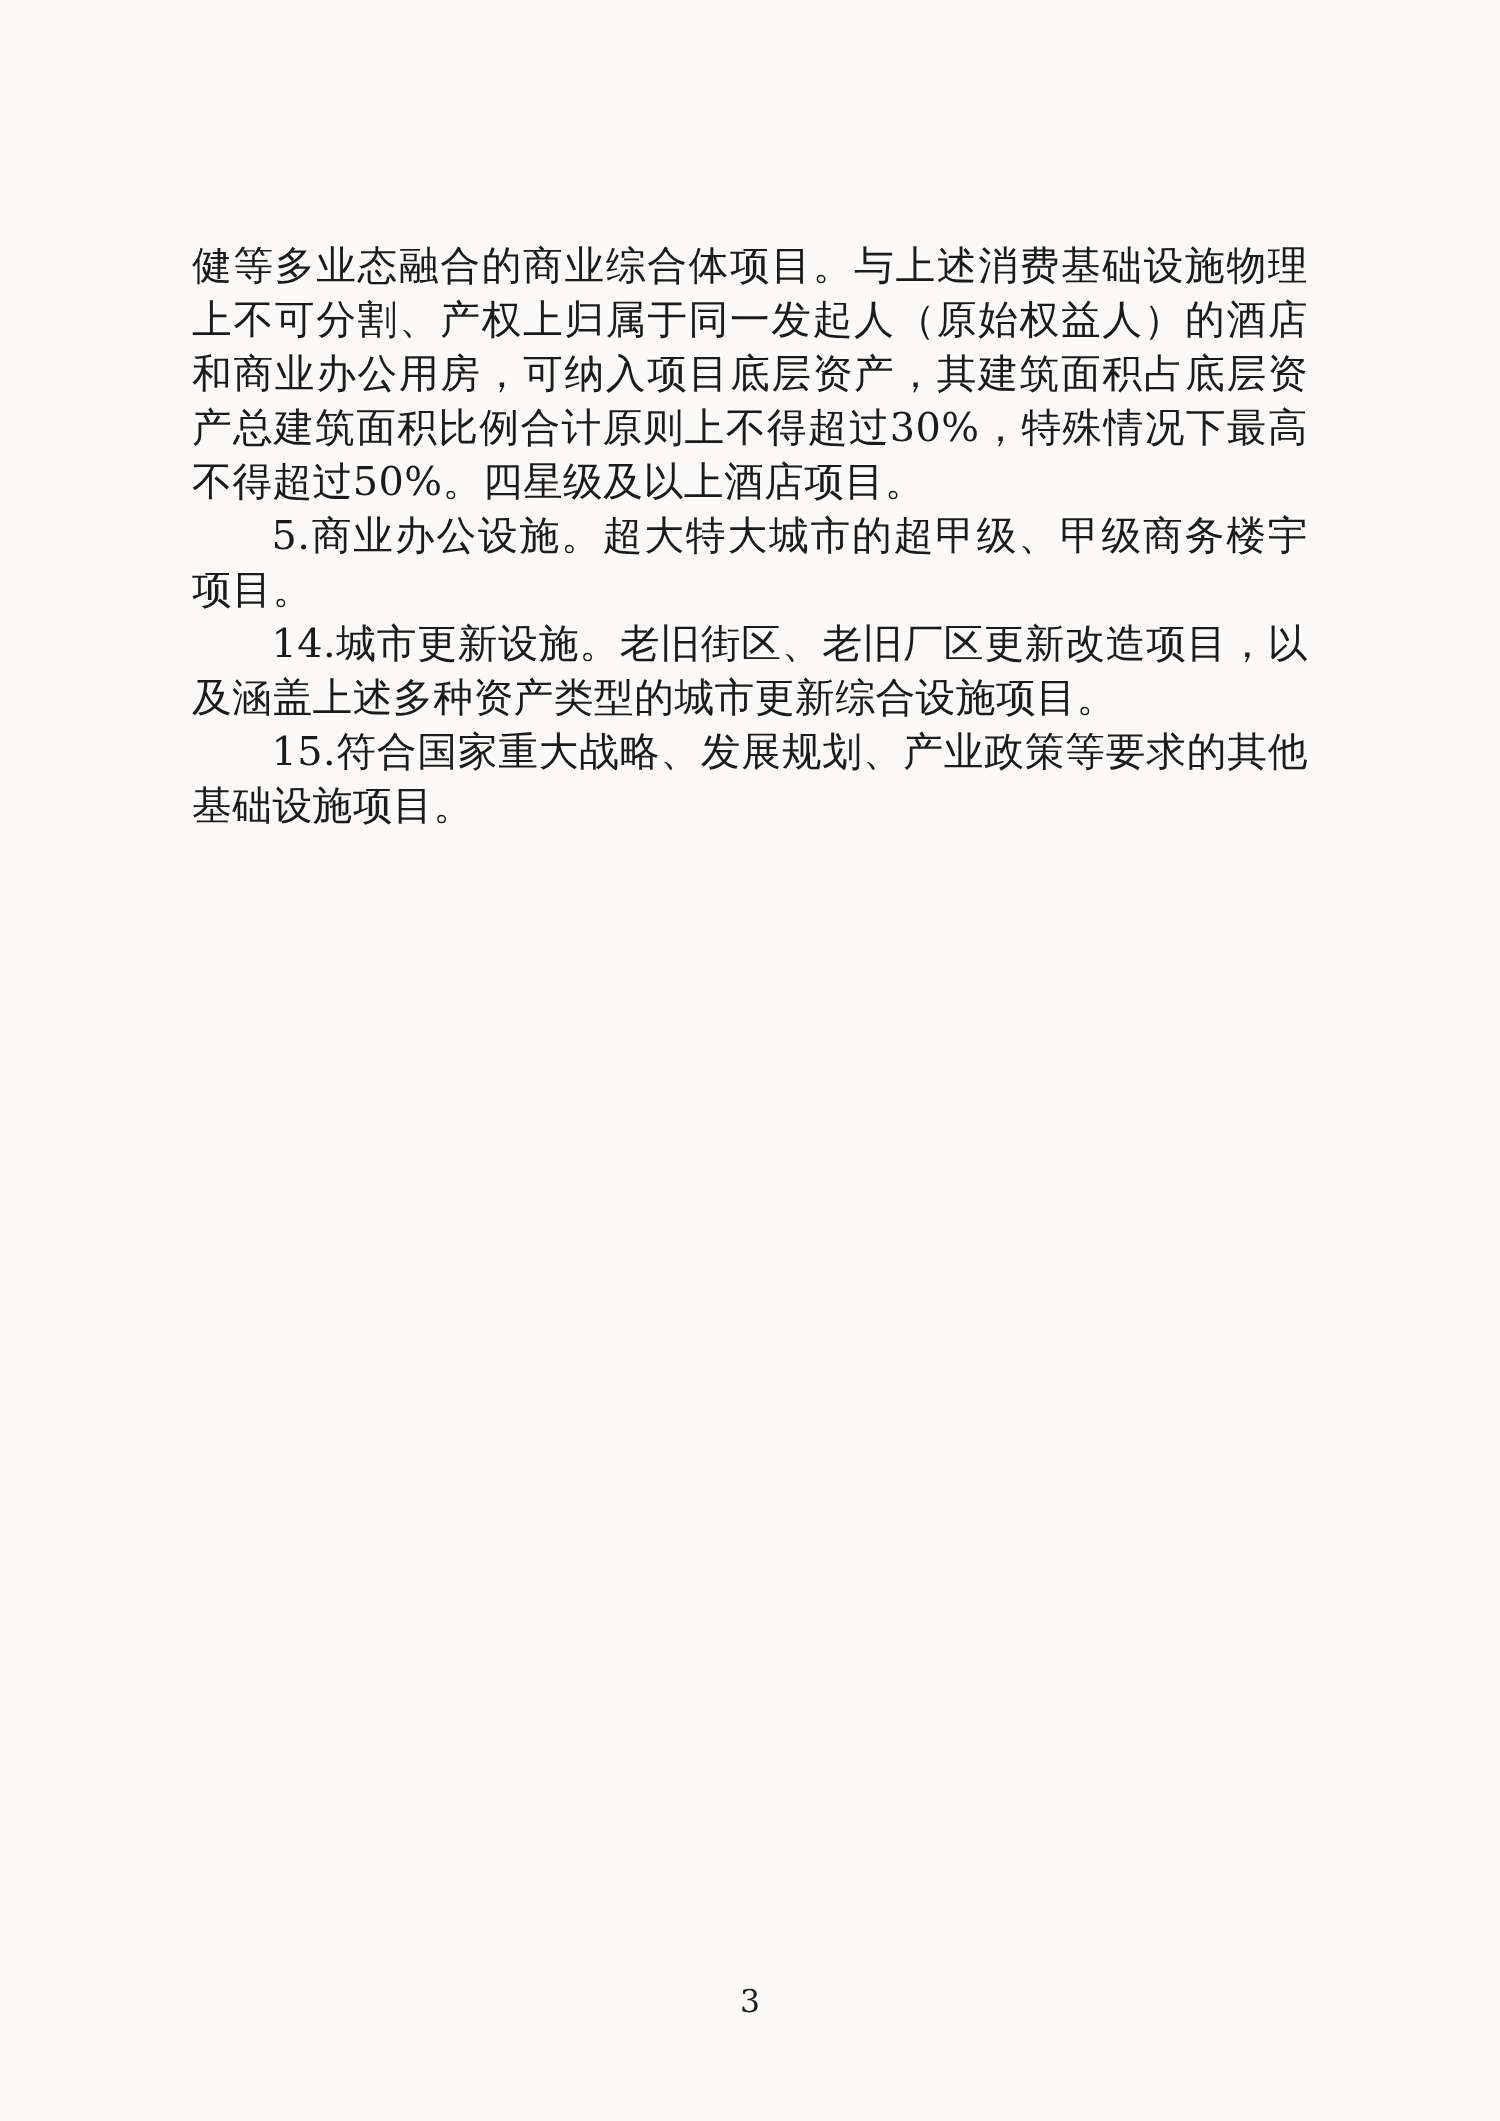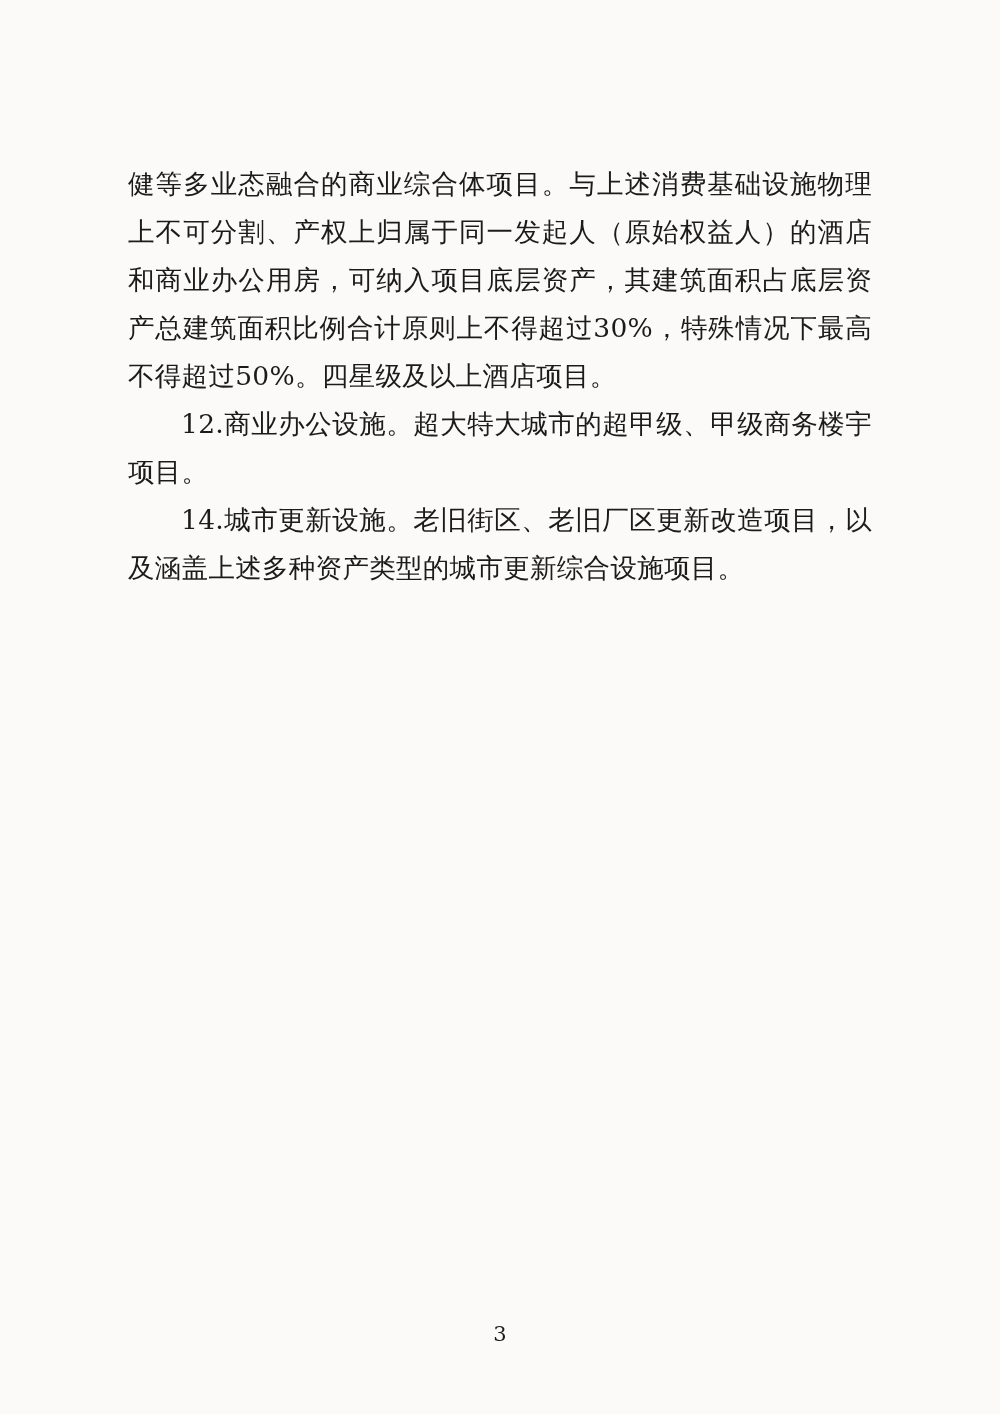--- a/index.html
+++ b/index.html
@@ -18,21 +18,21 @@
   }
   .content {
     position: absolute;
     left: 128px;
     top: 160px;
     width: 744px;
   }
   .para {
     font-family: "DejaVu Serif", "Liberation Serif", serif;
     font-size: 26.5px;
-    line-height: 48px;
+    line-height: 36px;
     color: #1b1b1b;
     text-align: justify;
     text-justify: inter-ideograph;
     margin: 0 0 0 0;
     letter-spacing: 0.3px;
   }
   .indent {
     text-indent: 2em;
   }
   .page-number {
@@ -45,17 +45,18 @@
     font-size: 21px;
     color: #1b1b1b;
   }
 </style>
 </head>
 <body>
 
 <div class="page">
   <div class="content">
     <p class="para">健等多业态融合的商业综合体项目。与上述消费基础设施物理上不可分割、产权上归属于同一发起人（原始权益人）的酒店和商业办公用房，可纳入项目底层资产，其建筑面积占底层资产总建筑面积比例合计原则上不得超过30%，特殊情况下最高不得超过50%。四星级及以上酒店项目。</p>
-    <p class="para indent">12.商业办公设施。超大特大城市的超甲级、甲级商务楼宇项目。</p>
+    <p class="para indent">5.商业办公设施。超大特大城市的超甲级、甲级商务楼宇项目。</p>
     <p class="para indent">14.城市更新设施。老旧街区、老旧厂区更新改造项目，以及涵盖上述多种资产类型的城市更新综合设施项目。</p>
+    <p class="para indent">15.符合国家重大战略、发展规划、产业政策等要求的其他基础设施项目。</p>
   </div>
   <div class="page-number">3</div>
 </div>
 
 </body></html>

